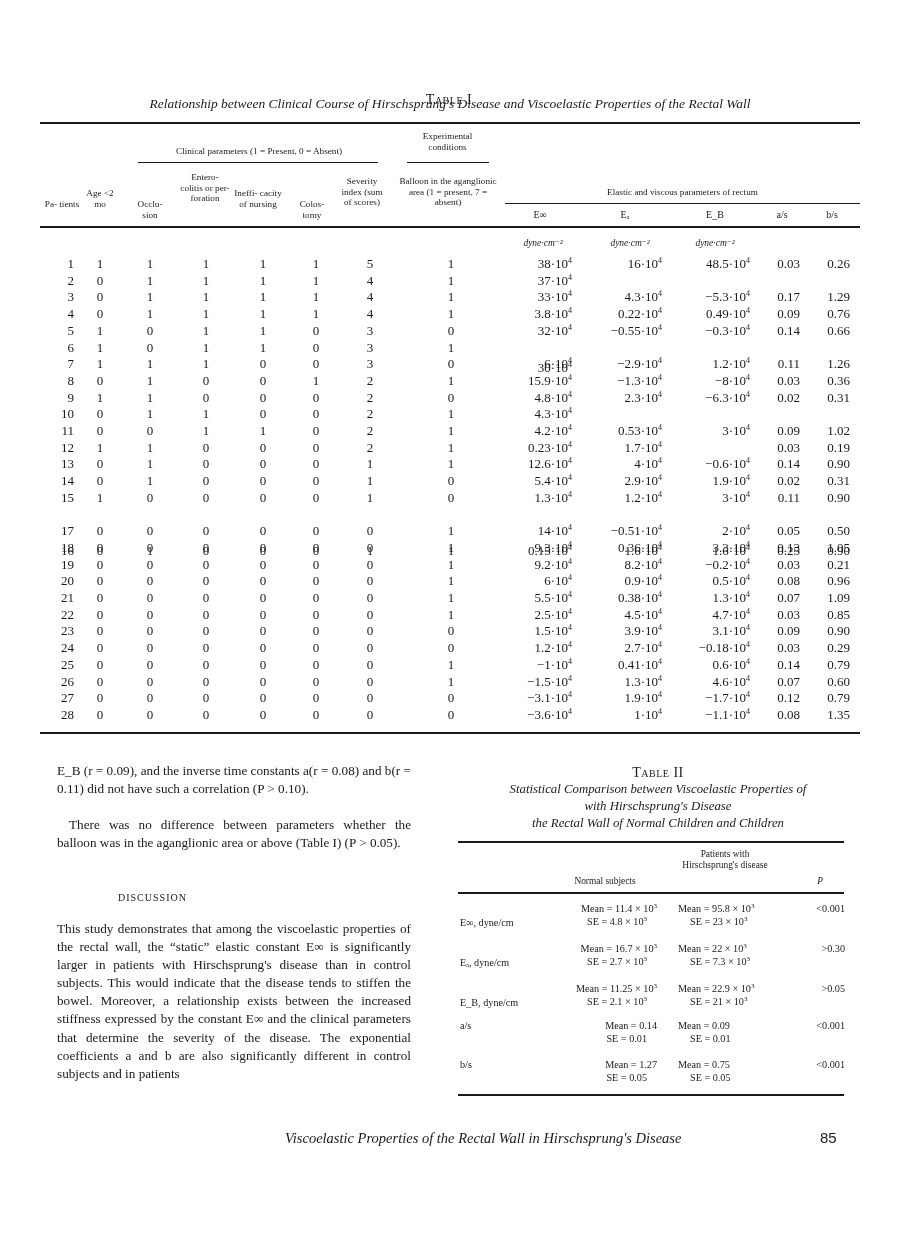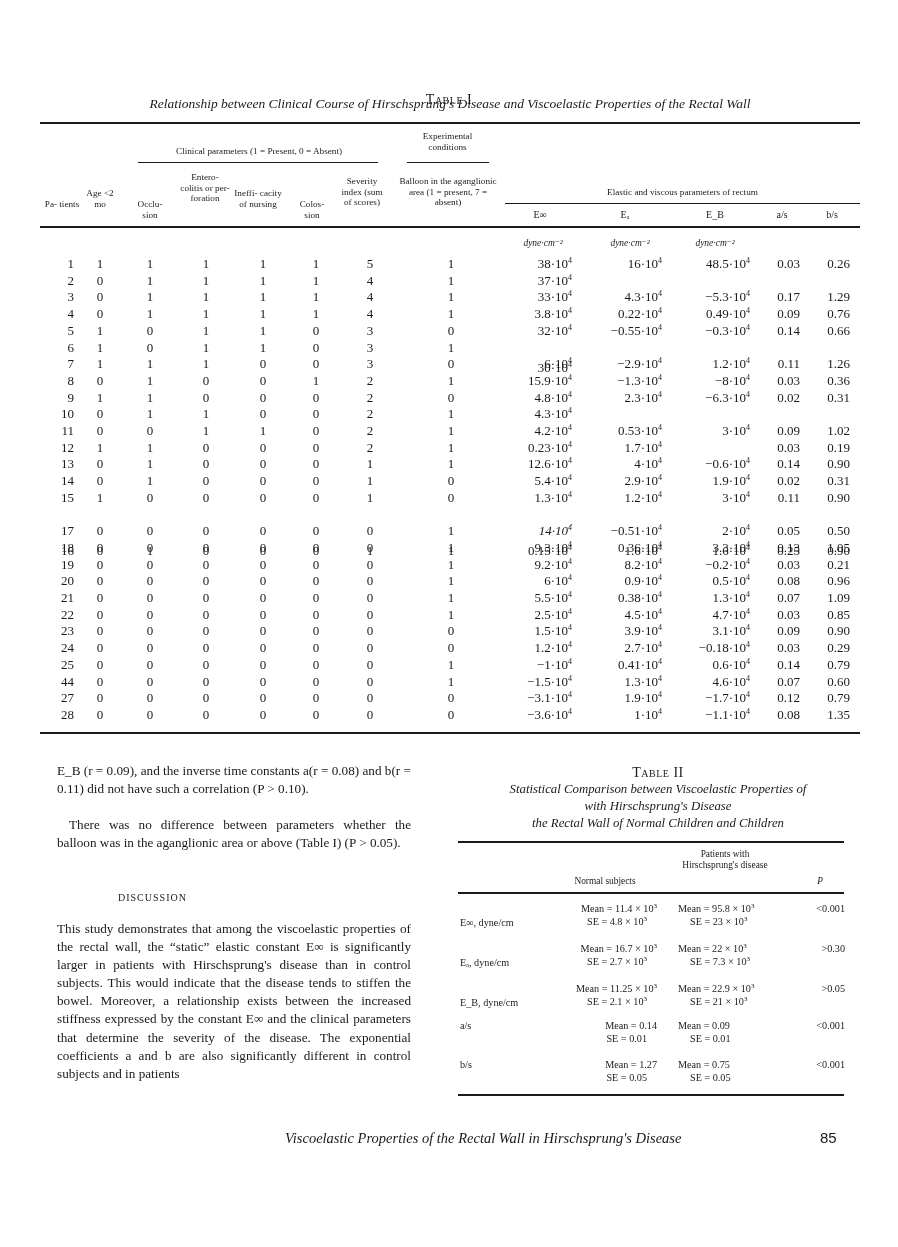--- a/index.html
+++ b/index.html
@@ -49,21 +49,21 @@
   <div class="rule" style="left:407px;width:82px;top:162px;height:1px"></div>
 
   <div class="hdr" style="left:505px;width:355px;top:187px">Elastic and viscous parameters of rectum</div>
   <div class="rule" style="left:505px;width:355px;top:203px;height:1px"></div>
 
   <div class="hdr" style="left:44px;width:36px;top:199px">Pa- tients</div>
   <div class="hdr" style="left:86px;width:28px;top:188px">Age &lt;2 mo</div>
   <div class="hdr" style="left:130px;width:40px;top:199px">Occlu- sion</div>
   <div class="hdr" style="left:180px;width:50px;top:172px">Entero- colitis or per- foration</div>
   <div class="hdr" style="left:233px;width:50px;top:188px">Ineffi- cacity of nursing</div>
-  <div class="hdr" style="left:292px;width:40px;top:199px">Colos- sion</div>
+  <div class="hdr" style="left:292px;width:40px;top:199px">Colos- tomy</div>
   <div class="hdr" style="left:340px;width:44px;top:176px">Severity index (sum of scores)</div>
   <div class="hdr" style="left:398px;width:100px;top:176px">Balloon in the aganglionic area (1 = present, 7 = absent)</div>
 
   <div class="hdr" style="left:510px;width:60px;top:210px;font-size:10px">E∞</div>
   <div class="hdr" style="left:590px;width:70px;top:210px;font-size:10px">Eₐ</div>
   <div class="hdr" style="left:680px;width:70px;top:210px;font-size:10px">E_B</div>
   <div class="hdr" style="left:762px;width:40px;top:210px;font-size:10px">a/s</div>
   <div class="hdr" style="left:812px;width:40px;top:210px;font-size:10px">b/s</div>
 
   <div class="rule" style="left:40px;width:820px;top:226px;height:1.5px"></div>
@@ -315,21 +315,21 @@
       </div>
       <div class="t1-row" style="top: 523.2px;">
         <span class="cell c-right" style="left: 44px; width: 30px;">17</span>
         <span class="cell c-center" style="left: 86px; width: 28px;">0</span>
         <span class="cell c-center" style="left: 136px; width: 28px;">0</span>
         <span class="cell c-center" style="left: 192px; width: 28px;">0</span>
         <span class="cell c-center" style="left: 249px; width: 28px;">0</span>
         <span class="cell c-center" style="left: 302px; width: 28px;">0</span>
         <span class="cell c-center" style="left: 356px; width: 28px;">0</span>
         <span class="cell c-center" style="left: 437px; width: 28px;">1</span>
-        <span class="cell c-right" style="left: 490px; width: 82px; font-style: italic;">14·10<sup>4</sup></span>
+        <span class="cell c-right" style="left: 490px; width: 82px;">14·10<sup>4</sup></span>
         <span class="cell c-right" style="left: 580px; width: 82px;">−0.51·10<sup>4</sup></span>
         <span class="cell c-right" style="left: 668px; width: 82px;">2·10<sup>4</sup></span>
         <span class="cell c-right" style="left: 760px; width: 40px;">0.05</span>
         <span class="cell c-right" style="left: 810px; width: 40px;">0.50</span>
       </div>
       <div class="t1-row" style="top: 539.9px;">
         <span class="cell c-right" style="left: 44px; width: 30px; text-align: right;">18</span>
         <span class="cell c-center" style="left: 86px; width: 28px;">0</span>
         <span class="cell c-center" style="left: 136px; width: 28px;">0</span>
         <span class="cell c-center" style="left: 192px; width: 28px;">0</span>
@@ -442,21 +442,21 @@
         <span class="cell c-center" style="left: 302px; width: 28px;">0</span>
         <span class="cell c-center" style="left: 356px; width: 28px;">0</span>
         <span class="cell c-center" style="left: 437px; width: 28px;">1</span>
         <span class="cell c-right" style="left: 490px; width: 82px;">−1·10<sup>4</sup></span>
         <span class="cell c-right" style="left: 580px; width: 82px;">0.41·10<sup>4</sup></span>
         <span class="cell c-right" style="left: 668px; width: 82px;">0.6·10<sup>4</sup></span>
         <span class="cell c-right" style="left: 760px; width: 40px;">0.14</span>
         <span class="cell c-right" style="left: 810px; width: 40px;">0.79</span>
       </div>
       <div class="t1-row" style="top: 673.5px;">
-        <span class="cell c-right" style="left: 44px; width: 30px;">44</span>
+        <span class="cell c-right" style="left: 44px; width: 30px;">26</span>
         <span class="cell c-center" style="left: 86px; width: 28px;">0</span>
         <span class="cell c-center" style="left: 136px; width: 28px;">0</span>
         <span class="cell c-center" style="left: 192px; width: 28px;">0</span>
         <span class="cell c-center" style="left: 249px; width: 28px;">0</span>
         <span class="cell c-center" style="left: 302px; width: 28px;">0</span>
         <span class="cell c-center" style="left: 356px; width: 28px;">0</span>
         <span class="cell c-center" style="left: 437px; width: 28px;">1</span>
         <span class="cell c-right" style="left: 490px; width: 82px;">−1.5·10<sup>4</sup></span>
         <span class="cell c-right" style="left: 580px; width: 82px;">1.3·10<sup>4</sup></span>
         <span class="cell c-right" style="left: 668px; width: 82px;">4.6·10<sup>4</sup></span>

